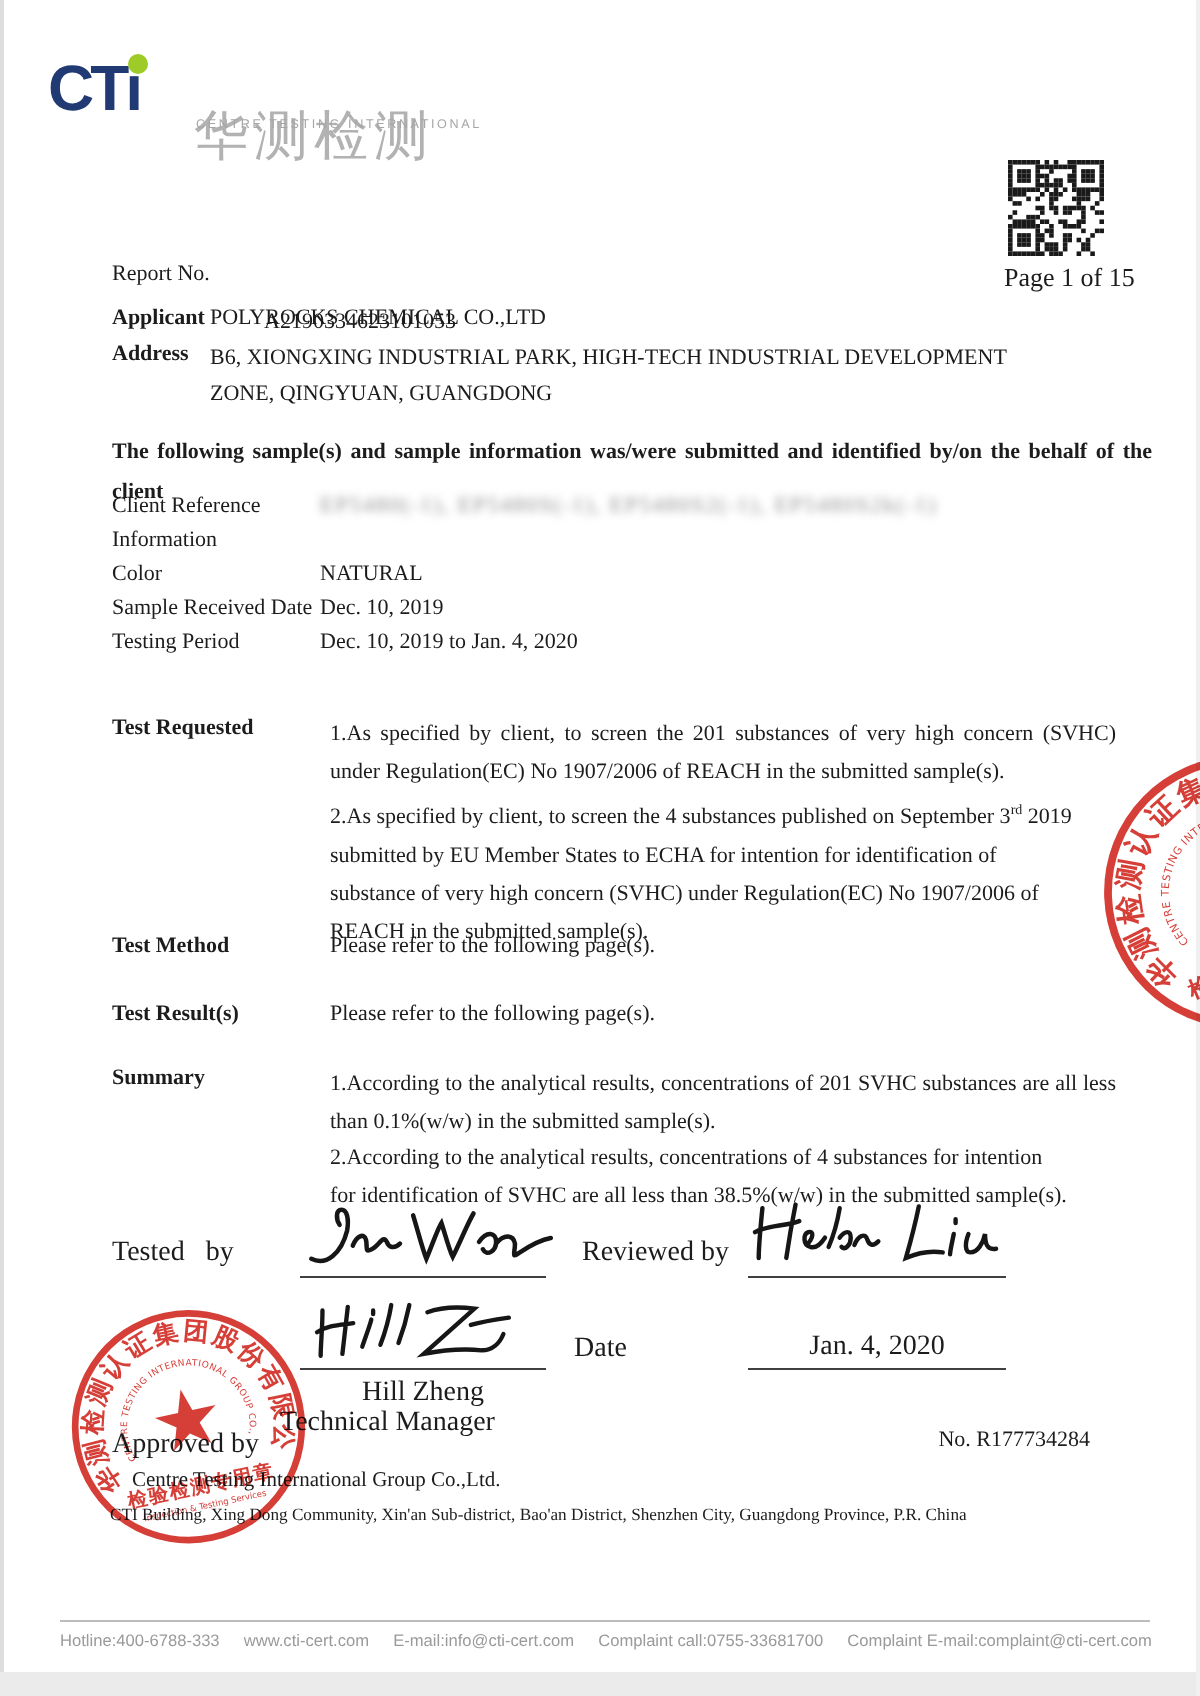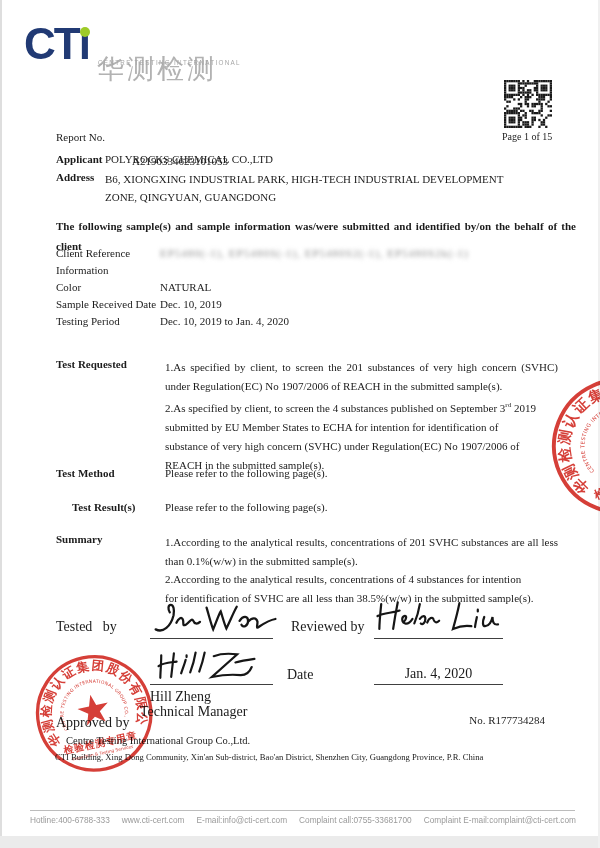--- a/index.html
+++ b/index.html
@@ -8,33 +8,33 @@
   .abs{position:absolute;}
   .b{font-weight:bold;}
   .pre{white-space:pre;}
   .fs11{font-size:11px;}
   .edge-left{left:0;top:0;width:2px;height:848px;background:#dedede;}
   .edge-bottom{left:0;top:836px;width:600px;height:12px;background:#ebebeb;}
   .edge-right{left:598px;top:0;width:2px;height:848px;background:#f0f0f0;}
 
   
   .logo{left:24px;top:22px;height:48px;}
-  .cti{font-family:"Liberation Sans", sans-serif;font-weight:800;font-size:44px;
+  .cti{font-family:"Liberation Sans", sans-serif;font-weight:800;font-size:32px;
        color:#213a74;letter-spacing:-2px;line-height:44px;}
   .i-wrap{position:relative;display:inline-block;}
   .green-dot{position:absolute;left:1px;top:5px;width:10px;height:10px;border-radius:50%;}
   .logo-cn{left:97px;top:28px;font-size:27px;letter-spacing:3px;color:#b2b2b2;
            font-family:"DejaVu Sans", sans-serif;line-height:28px;margin-top:27px;}
   .logo-sub{left:98px;top:59px;font-size:6.3px;letter-spacing:1.3px;color:#a6a6a6;
             font-family:"Liberation Sans", sans-serif;}
 
   .title{left:0;top:92px;width:600px;text-align:center;font-size:25px;font-weight:bold;}
   .qr{left:504px;top:80px;}
 
-  .pageinfo{left:502px;top:131px;font-size:10px;}
+  .pageinfo{left:502px;top:131px;font-size:13px;}
   .label{font-size:11px;}
   .val{font-size:11px;}
 
   .heading{left:56px;top:217px;width:520px;font-size:11px;font-weight:bold;
            line-height:19.5px;text-align:justify;}
 
   .srow{display:flex;line-height:17px;}
   .srow .sl{width:104px;flex:none;}
   .srow .sv{flex:1;}
   .sample-table{left:56px;top:245px;width:500px;font-size:11px;}
@@ -337,21 +337,21 @@
     <div class="stretch">1.As specified by client, to screen the 201 substances of very high concern (SVHC)</div>
     <div>under Regulation(EC) No 1907/2006 of REACH in the submitted sample(s).</div>
     <div><span>2.As specified by client, to screen the 4 substances published on September 3</span><sup>rd</sup><span> 2019</span></div>
     <div>submitted by EU Member States to ECHA for intention for identification of</div>
     <div>substance of very high concern (SVHC) under Regulation(EC) No 1907/2006 of</div>
     <div>REACH in the submitted sample(s).</div>
   </div>
 
   <div class="abs label b" style="left:56px;top:467px;">Test Method</div>
   <div class="abs val" style="left:165px;top:467px;">Please refer to the following page(s).</div>
-  <div class="abs label b" style="left:72px;top:501px;">Test Result(s)</div>
+  <div class="abs label b" style="left:56px;top:501px;">Test Result(s)</div>
   <div class="abs val" style="left:165px;top:501px;">Please refer to the following page(s).</div>
 
   <div class="abs label b" style="left:56px;top:533px;">Summary</div>
   <div class="abs block-val" style="left:165px;top:533px;width:393px;line-height:18.6px;">
     <div class="stretch">1.According to the analytical results, concentrations of 201 SVHC substances are all less</div>
     <div>than 0.1%(w/w) in the submitted sample(s).</div>
     <div>2.According to the analytical results, concentrations of 4 substances for intention</div>
     <div>for identification of SVHC are all less than 38.5%(w/w) in the submitted sample(s).</div>
   </div>
 
@@ -384,21 +384,21 @@
       <path d="M92,16 C99,14 106,13 113,12"></path>
     </g>
   </svg>
 
   <div class="sigline" style="left:150px;top:638px;width:123px;"></div>
   <div class="sigline" style="left:374px;top:638px;width:129px;"></div>
   <div class="sigline" style="left:150px;top:684px;width:123px;"></div>
   <div class="sigline" style="left:374px;top:684px;width:129px;"></div>
 
   <div class="abs signame" style="left:374px;top:666px;width:129px;text-align:center;">Jan. 4, 2020</div>
-  <div class="abs signame" style="left:150px;top:689px;width:123px;">Hill Zheng</div>
+  <div class="abs signame" style="left:150px;top:689px;width:123px;text-align:center;">Hill Zheng</div>
   <div class="abs signame" style="left:140px;top:704px;width:143px;">Technical Manager</div>
 
   <div class="abs fs11" style="left:420px;top:714px;width:125px;text-align:right;">No. R177734284</div>
   <div class="abs" style="left:66px;top:735px;font-size:10.5px;">Centre Testing International Group Co.,Ltd.</div>
   <div class="abs smalladdr" style="left:55px;top:752px;width:522px;">CTI Building, Xing Dong Community, Xin'an Sub-district, Bao'an District, Shenzhen City, Guangdong Province, P.R. China</div>
 
   <div class="abs footer-line"></div>
   <div class="abs footer-items">
     <span>Hotline:400-6788-333</span>
     <span>www.cti-cert.com</span>

